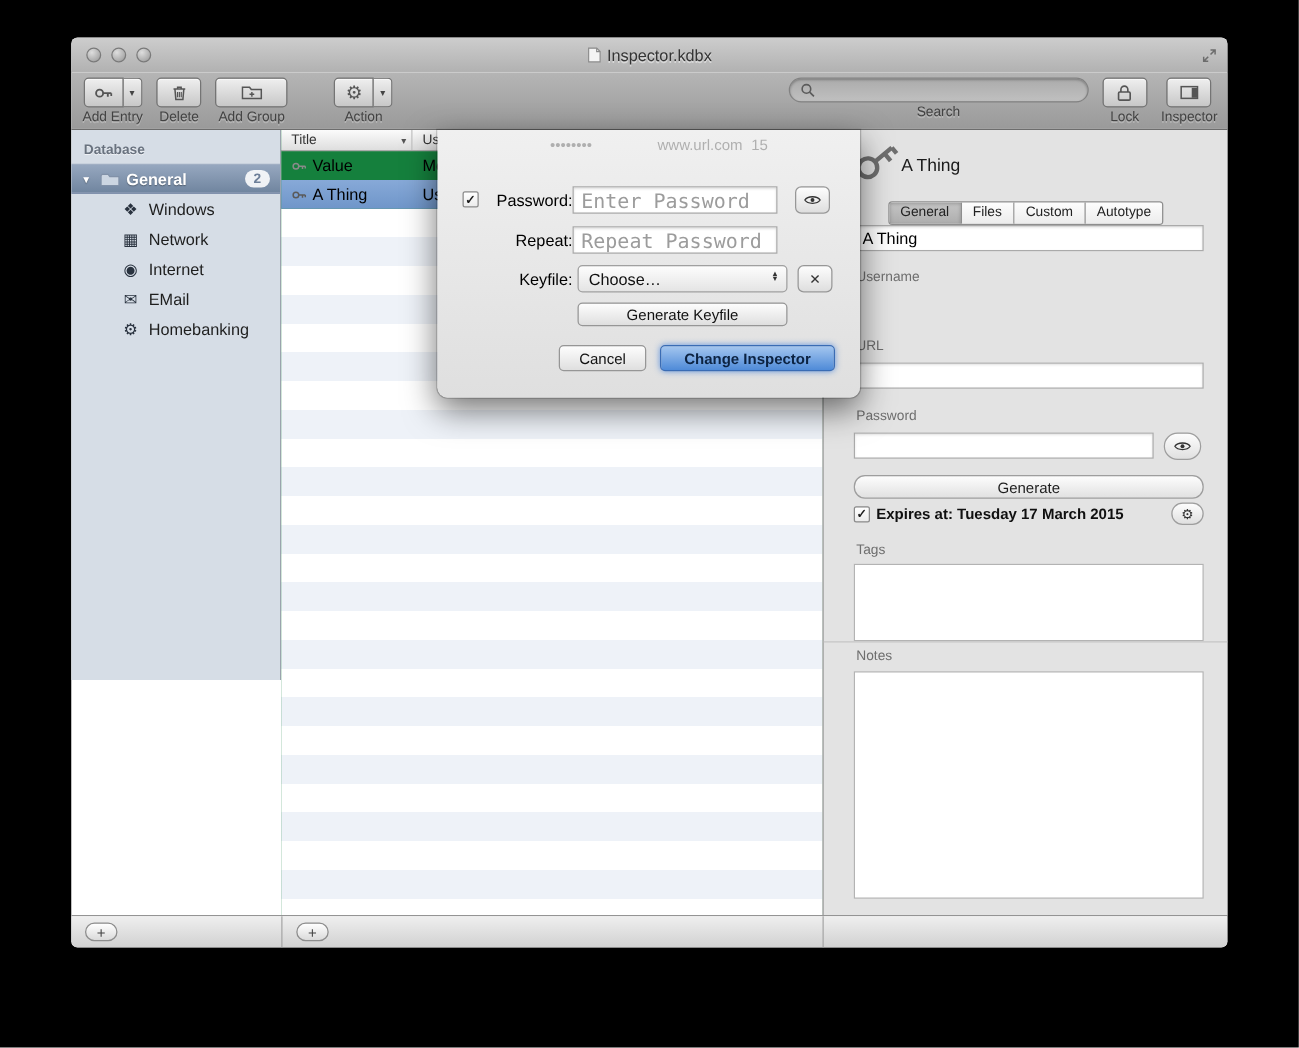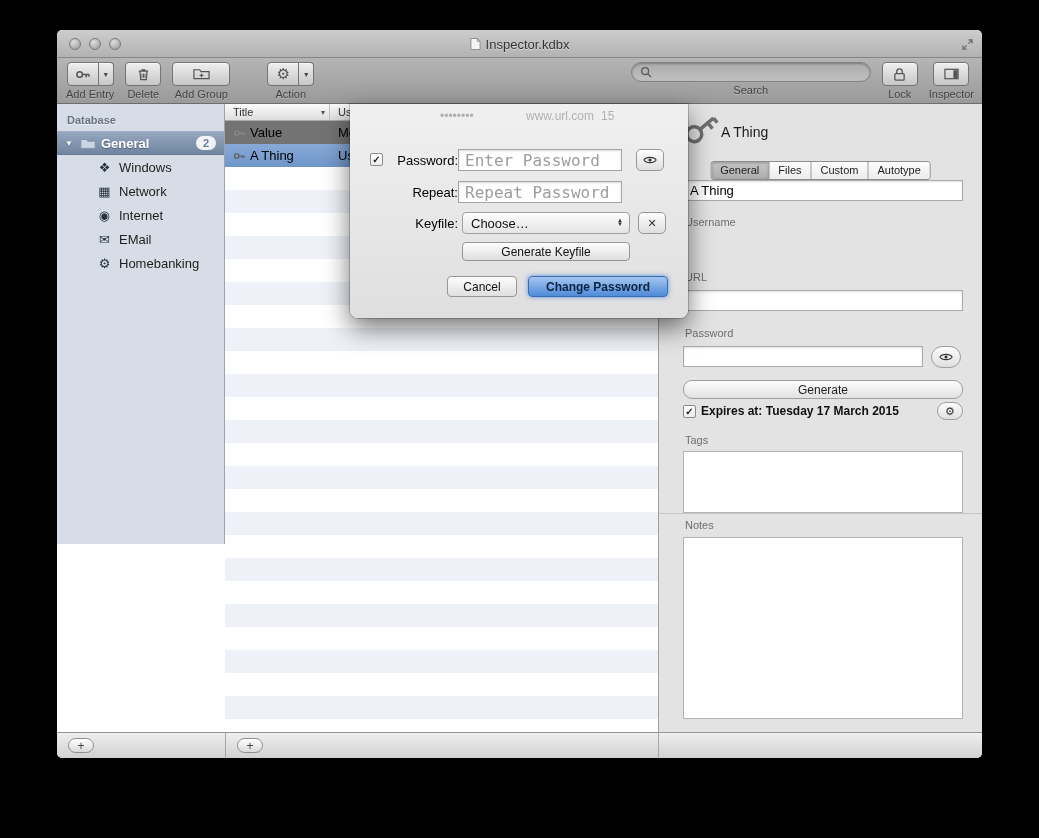--- a/index.html
+++ b/index.html
@@ -69,21 +69,21 @@
     background:linear-gradient(#96a7bf,#70859f);
     border-top:1px solid #a0aec3; border-bottom:1px solid #66789a;
     color:#fff; font-weight:bold; text-shadow:0 1px 1px rgba(0,0,0,.35);
   }
   .disclosure { font-size:8px; color:#fff; width:10px; }
   .sb-badge { margin-left:auto; background:rgba(255,255,255,.88); color:#6d7f99;
     border-radius:8px; font-size:11px; font-weight:bold; padding:1px 7px; text-shadow:none; }
   .sb-item { height:24px; display:flex; align-items:center; gap:7px; padding-left:40px; color:#1e1e1e; }
   .sb-icon { font-size:13px; color:#29323f; width:15px; text-align:center; }
   
-  .entry-list { position:absolute; left:168px; top:74px; width:433px; height:628px; background:#737373; }
+  .entry-list { position:absolute; left:168px; top:74px; width:433px; height:628px; background:#15803d; }
   .el-header { height:17px; display:flex; font-size:11px; color:#333;
     background:linear-gradient(#fbfbfb,#dedede); border-bottom:1px solid #aaa; }
   .el-col-title { width:105px; display:flex; align-items:center; padding:0 4px 0 8px; border-right:1px solid #c3c3c3; }
   .sort-arrow { margin-left:auto; font-size:8px; color:#555; }
   .el-col-user { flex:1; display:flex; align-items:center; padding-left:8px; overflow:hidden; }
   .el-row { height:23px; display:flex; align-items:center; color:#000; }
   .el-row.selected { background:linear-gradient(#87a9d8,#6f96c9); }
   .cell-title { width:105px; display:flex; align-items:center; gap:5px; padding-left:8px; overflow:hidden; }
   .cell-user { padding-left:8px; white-space:nowrap; overflow:hidden; }
   .key-ic { color:#8a8a8a; flex:0 0 auto; display:flex; }
@@ -447,17 +447,17 @@
     </div>
 
     <div class="push-btn" style="left:112px;top:138px;width:168px;height:19px">
       <span>Generate Keyfile</span>
     </div>
 
     <div class="push-btn" style="left:97px;top:172px;width:70px;height:21px">
       <span>Cancel</span>
     </div>
     <div class="push-btn default-btn" style="left:178px;top:172px;width:140px;height:21px">
-      <span>Change Password</span>
+      <span>Change Inspector</span>
     </div>
   </div>
 
 </div>
 
 </body></html>

